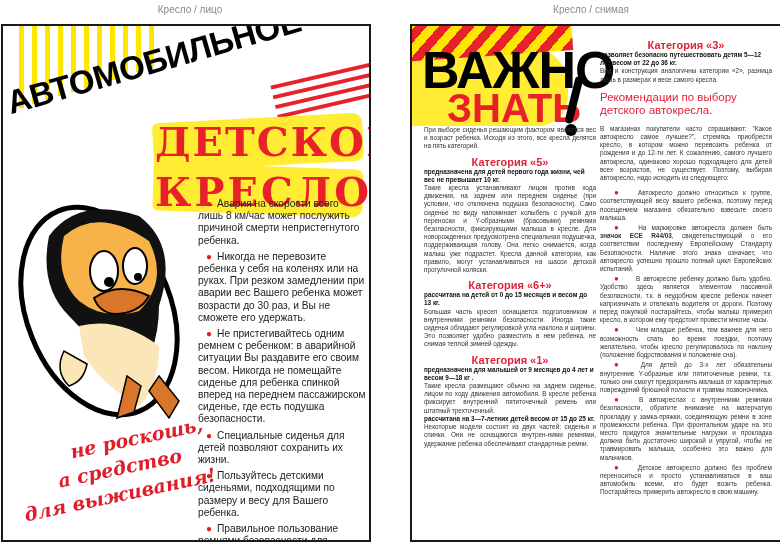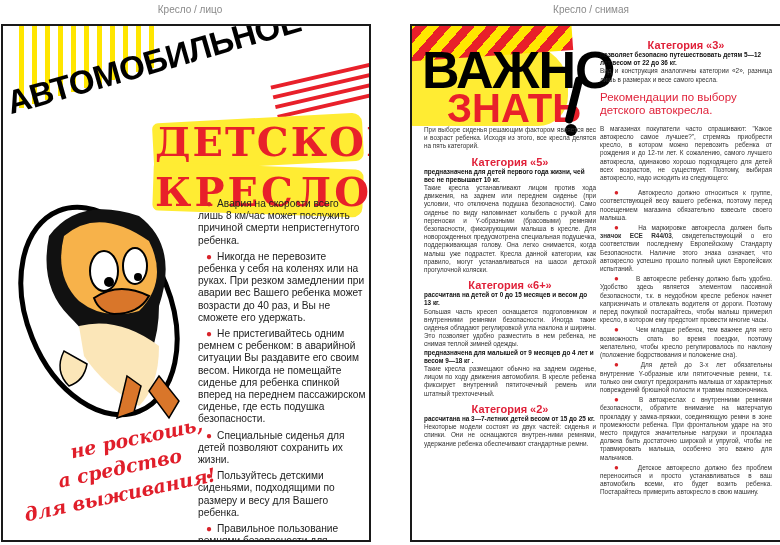--- a/index.html
+++ b/index.html
@@ -166,21 +166,21 @@
       <path d="M85 112 Q110 95 140 110 Q130 128 105 128 Q90 126 85 112Z" fill="#d9762a" stroke="#000" stroke-width="2"></path>
       <path d="M70 140 Q110 130 150 160 Q150 200 130 220 Q95 200 75 170Z" fill="#fbe6b8"></path>
       <path d="M55 165 Q45 185 60 200 Q75 195 78 178Z" fill="#fbe6b8" stroke="#000" stroke-width="1.5"></path>
       <path d="M118 190 L108 232 L125 226 L132 200Z" fill="#d9762a" stroke="#000" stroke-width="1.5"></path>
       <path d="M150 190 L170 215 L160 232 L140 205Z" fill="#d9762a" stroke="#000" stroke-width="1.5"></path>
     </svg>
   </div>
 
   <div class="front-bullets">
     <p><span class="dot">●</span><span>Авария на скорости всего лишь 8 км/час может послужить причиной смерти непристегнутого ребенка.</span></p>
-    <p><span class="dot">●</span><span>Никогда не перевозите ребенка у себя на коленях или на руках. При резком замедлении при аварии вес Вашего ребенка может возрасти  до 40 раз, и Вы не сможете его удержать.</span></p>
+    <p><span class="dot">●</span><span>Никогда не перевозите ребенка у себя на коленях или на руках. При резком замедлении при аварии вес Вашего ребенка может возрасти  до 30 раз, и Вы не сможете его удержать.</span></p>
     <p><span class="dot">●</span><span>Не пристегивайтесь одним ремнем с ребенком: в аварийной ситуации Вы раздавите его своим весом. Никогда не помещайте сиденье для ребенка спинкой вперед на переднем пассажирском сиденье, где есть подушка безопасности.</span></p>
     <p><span class="dot">●</span><span>Специальные сиденья для детей позволяют сохранить их жизни.</span></p>
     <p><span class="dot">●</span><span>Пользуйтесь детскими сиденьями, подходящими по размеру и весу для Вашего ребенка.</span></p>
     <p><span class="dot">●</span><span>Правильное пользование ремнями безопасности для ребенка может предотвратить 90% травм.</span></p>
 
   </div>
 
   <div class="slogan">
     <div class="l1">не роскошь,</div>
     <div class="l2">а средство</div>
@@ -204,25 +204,25 @@
       <div class="cat-title">Категория «5»</div>
       <div class="cat-sub">предназначена для детей первого года жизни, чей вес не превышает 10 кг.</div>
       <div class="body-text">Такие кресла устанавливают лицом против хода движения, на заднем или переднем сиденье (при условии, что отключена подушка безопасности). Само сиденье по виду напоминает колыбель с ручкой для переноски и Y-образными (брасовыми) ремнями безопасности, фиксирующими малыша в кресле. Для новорожденных предусмотрена специальная подушечка, поддерживающая голову. Она легко снимается, когда малыш уже подрастет. Кресла данной категории, как правило, могут устанавливаться на шасси детской прогулочной коляски.</div>
     </div>
     <div>
       <div class="cat-title">Категория «6+»</div>
       <div class="cat-sub">рассчитана на детей от 0 до 15 месяцев и весом до 13 кг.</div>
       <div class="body-text">Большая часть кресел оснащается подголовником и внутренними ремнями безопасности. Иногда такие сиденья обладают регулировкой угла наклона и ширины. Это позволяет удобно разместить в нем ребенка, не снимая теплой зимней одежды.</div>
     </div>
     <div>
+      <div class="cat-title">Категория «1»</div>
       <div class="cat-sub">предназначена для малышей от 9 месяцев до 4 лет и весом 9—18 кг .</div>
       <div class="body-text">Такие кресла размещают обычно на заднем сиденье, лицом по ходу движения автомобиля. В кресле ребенка фиксирует внутренний пятиточечный ремень или штатный трехточечный.</div>
     </div>
     <div>
-      <div class="cat-title">Категория «2»</div>
       <div class="cat-sub">рассчитана на 3—7-летних детей весом от 15 до 25 кг.</div>
       <div class="body-text">Некоторые модели состоят из двух частей: сиденья и спинки. Они не оснащаются внутрен-ними ремнями, удержание ребенка обеспечивают стандартные ремни.</div>
     </div>
   </div>
 
   <div class="col col-right">
     <div>
       <div class="cat-title" style="margin-top:0">Категория «3»</div>
       <div class="cat-sub">позволяет безопасно путешествовать детям 5—12 лет весом от 22 до 36 кг.</div>
       <div class="body-text">Вид и конструкция аналогичны категории «2», разница лишь в размерах и весе самого кресла.</div>

